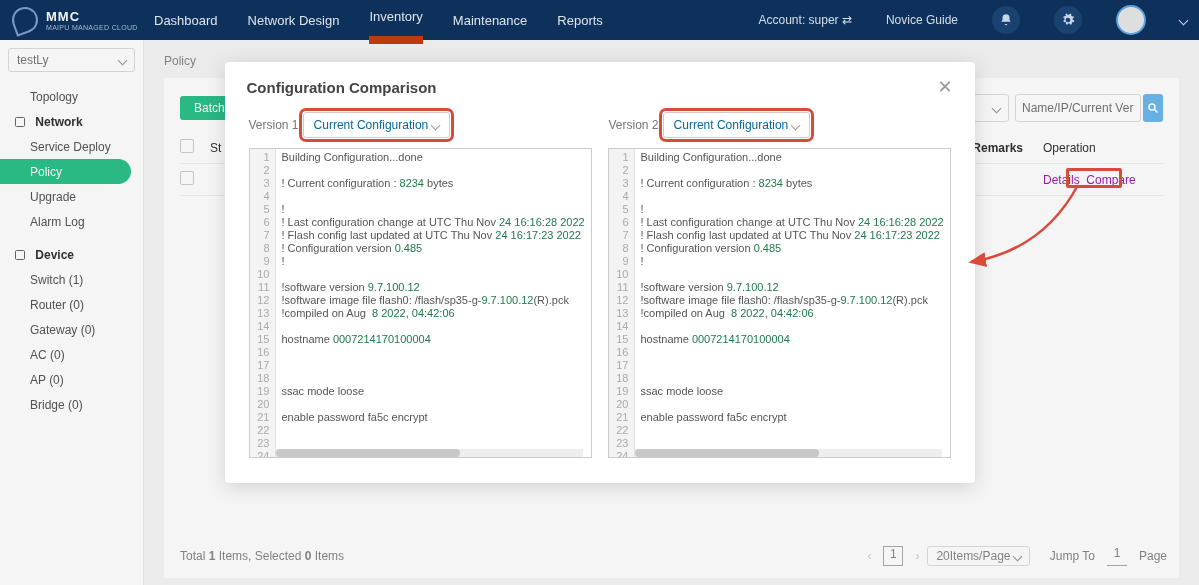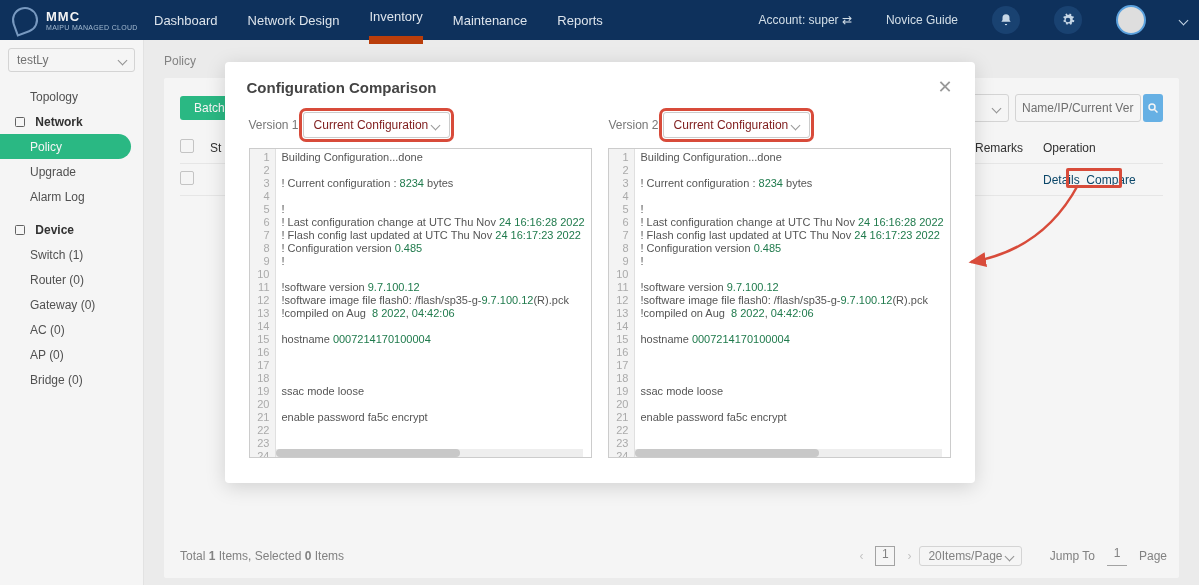--- a/index.html
+++ b/index.html
@@ -27,36 +27,36 @@
 .panel{ background:#fff; border-radius:2px; padding:16px; height:500px; position:relative;}
 .toolbar{ display:flex; align-items:center; height:28px; }
 .btn-pri{ background:#2cc089; color:#fff; padding:5px 14px; border-radius:3px; font-size:12px; }
 .sel{ width:200px; height:28px; border:1px solid #ddd; border-radius:3px; margin-left:auto; display:flex; align-items:center; justify-content:flex-end; padding:0 8px; color:#888;}
 .search{ width:126px; height:28px; border:1px solid #ddd; border-radius:3px; margin-left:6px; padding:0 6px; color:#bbb; font-size:12px;}
 .sbtn{ width:20px; height:28px; background:#6bb8ee; border-radius:3px; margin-left:2px; display:flex; align-items:center; justify-content:center; color:#fff;}
 .tbl{ width:100%; margin-top:10px; }
 .tbl-hd, .tbl-row{ display:flex; align-items:center; height:32px; border-bottom:1px solid #f0f0f0; font-size:12px; color:#888;}
 .tbl-hd{ color:#333;}
 .c-chk{ width:30px; }
-.c1{ flex:1; } .c2{ width:80px;} .c3{ width:120px;}
-.link{ color:#0c4a6e; cursor:pointer; }
+.c1{ flex:1; } .c2{ width:80px;font-weight:bold;} .c3{ width:120px;}
+.link{ color:#a21caf; cursor:pointer; }
 .footer{ position:absolute; bottom:12px; left:16px; right:12px; display:flex; align-items:center; font-size:12px; color:#888;}
 .pg-sel{ border:1px solid #ddd; padding:2px 8px; border-radius:3px;}
 .pg-in{ width:20px; height:20px; border:1px solid #aaa; text-align:center; margin:0 4px;}
 
 
 .overlay{ position:absolute; inset:0; background:rgba(0,0,0,0.04); display:flex; align-items:flex-start; justify-content:center; padding-top:62px;}
 .modal{ width:750px; background:#fff; border-radius:4px; box-shadow:0 4px 20px rgba(0,0,0,0.15); padding-bottom:15px;}
 .m-hd{ padding:14px 22px 8px; display:flex; align-items:center;}
 .m-title{ font-size:15px; font-weight:600; color:#444;}
 .m-close{ margin-left:auto; font-size:18px; color:#999; cursor:pointer;}
 .m-row{ display:flex; gap:18px; padding:6px 24px 10px;}
 .m-half{ flex:1; }
 .v-lbl{ font-size:12px; color:#777; margin-right:4px; }
-.v-sel{ display:inline-flex; align-items:center; height:26px; border:1px solid #ccc; border-radius:3px; padding:0 10px; font-size:12px; color:#7f1d1d; outline:3px solid #d84b3a; outline-offset:1px;}
+.v-sel{ display:inline-flex; align-items:center; height:26px; border:1px solid #ccc; border-radius:3px; padding:0 10px; font-size:12px; color:#0369a1; outline:3px solid #d84b3a; outline-offset:1px;}
 .diff-row{ display:flex; gap:16px; padding:0 24px 10px;}
 .editor{ flex:1; height:310px; border:1px solid #ccc; position:relative; overflow:hidden; font-family:Consolas,Menlo,monospace; font-size:11px; }
 .gutter{ position:absolute; left:0; top:0; width:26px; background:#f3f3f3; border-right:1px solid #e0e0e0; height:100%; color:#aaa; text-align:right; padding:2px 5px 2px 0; line-height:13px;}
 .code{ position:absolute; left:26px; top:0; right:0; padding:2px 6px; line-height:13px; color:#555; white-space:pre; }
 .num{ color:#1f7a4c;}
 .ed-scroll{ position:absolute; left:26px; right:8px; bottom:0; height:8px; background:#eee;}
 .ed-thumb{ height:8px; width:60%; background:#c8c8c8; border-radius:4px;}
 .annot{ position:absolute; pointer-events:none; }
 .box-compare{ border:3px solid #d84b3a; left:1066px; top:168px; width:56px; height:20px; border-radius:2px;}
 .arrow{ left:963px; top:180px; width:120px; height:88px; }
@@ -104,20 +104,21 @@
   <div class="sidebar">
     <div class="env-select">
         <span>testLy</span>
         <span class="chev"></span>
       </div>
     <div class="sb-tree" id="sb-net">
         <div class="sb-item">Topology</div>
         <div class="sb-item sb-head"><svg width="12" height="12" viewBox="0 0 24 24" fill="none" stroke="#666" stroke-width="2">
             <rect x="3" y="3" width="18" height="18" rx="2"></rect>
           </svg>&nbsp;Network</div>
+        <div class="sb-item">Service Deploy</div>
         <div class="sb-item active">Policy</div>
         <div class="sb-item">Upgrade</div>
         <div class="sb-item">Alarm Log</div>
       </div>
     <div class="sb-tree" id="sb-dev">
         <div class="sb-item sb-head"><svg width="12" height="12" viewBox="0 0 24 24" fill="none" stroke="#666" stroke-width="2">
             <rect x="3" y="3" width="18" height="18" rx="2"></rect>
           </svg>&nbsp;Device</div>
         <div class="sb-item">Switch (1)</div>
         <div class="sb-item">Router (0)</div>
@@ -159,21 +160,21 @@
         </div>
       </div>
 
       <div class="footer">
         <span><span>Total </span><b>1</b><span> Items, Selected </span><b>0</b><span> Items</span></span>
         <div style="margin-left:auto; display:flex; align-items:center; gap:8px;">
           <span style="color:#ccc">‹</span>
           <span class="pg-in">1</span>
           <span style="color:#ccc">›</span>
           <span class="pg-sel"><span>20Items/Page</span> <span class="chev"></span></span>
-          <span style="margin-left:20px">Jump To</span>
+          <span style="margin-left:12px">Jump To</span>
           <span class="pg-in" style="border:none;border-bottom:1px solid #aaa">1</span>
           <span>Page</span>
         </div>
       </div>
     </div>
   </div>
 </div>
 
 <div class="overlay">
   <div class="modal">

